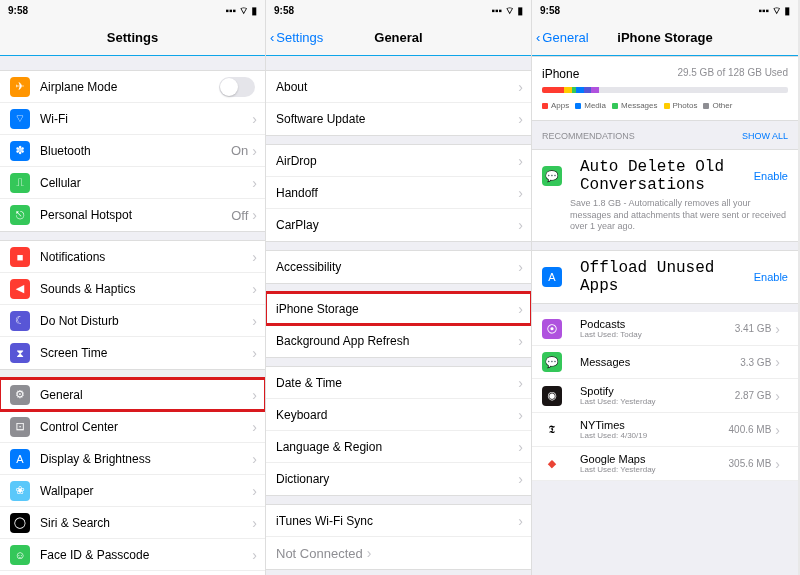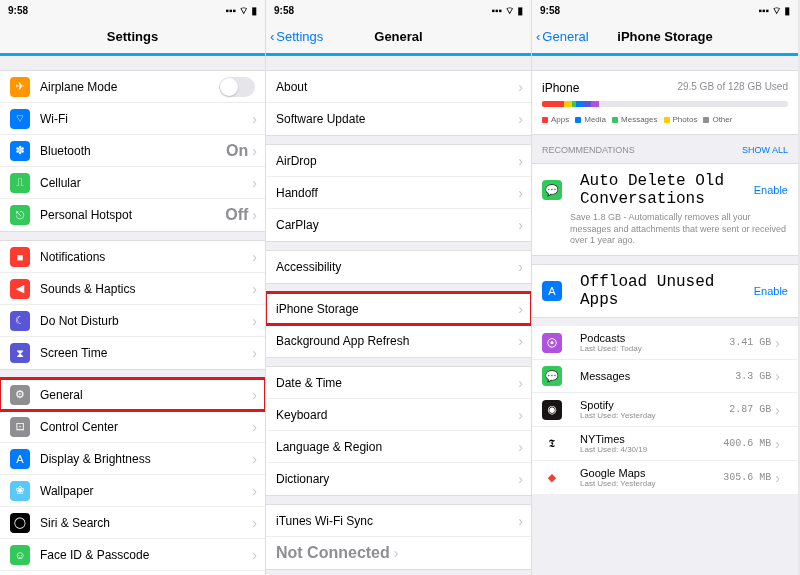--- a/index.html
+++ b/index.html
@@ -2,56 +2,56 @@
 <html><head>
 <meta charset="utf-8">
 <style>
 * { margin: 0; padding: 0; box-sizing: border-box; }
 body { font-family: -apple-system, "Helvetica Neue", Arial, sans-serif; background: #e8e8e8; width: 800px; height: 575px; overflow: hidden; font-size: 12px; }
 .container { display: flex; width: 800px; height: 575px; }
 .screen { width: 266px; background: #f2f2f2; display: flex; flex-direction: column; border-right: 1px solid #ddd; position: relative; overflow: hidden; }
 .screen:last-child { border-right: none; }
 .status-bar { height: 20px; display: flex; justify-content: space-between; align-items: center; padding: 0 8px; font-size: 10px; font-weight: 600; background: #f7f7f7; }
 .status-right { display: flex; gap: 3px; align-items: center; }
-.nav-bar { height: 36px; display: flex; align-items: center; background: #f7f7f7; border-bottom: 3px solid #0ea5e9; position: relative; }
+.nav-bar { height: 36px; display: flex; align-items: center; background: #f7f7f7; border-bottom: 1px solid #0ea5e9; position: relative; }
 .nav-title { position: absolute; left: 0; right: 0; text-align: center; font-weight: 600; font-size: 13px; pointer-events: none; }
 .nav-back { color: #007aff; font-size: 13px; padding-left: 4px; display: flex; align-items: center; gap: 2px; z-index: 1; }
 .content { flex: 1; overflow-y: auto; background: #efeff4; }
 .group { background: #fff; margin-top: 8px; border-top: 1px solid #ddd; border-bottom: 1px solid #ddd; }
 .group:first-child { margin-top: 14px; }
 .row { display: flex; align-items: center; min-height: 32px; padding-left: 10px; border-bottom: 1px solid #eee; position: relative; }
 .row:last-child { border-bottom: none; }
 .row-icon { width: 20px; height: 20px; border-radius: 4px; margin-right: 10px; display: flex; align-items: center; justify-content: center; font-size: 11px; color: #fff; flex-shrink: 0; }
 .row-label { flex: 1; font-size: 12px; }
-.row-value { color: #8e8e93; font-size: 16px; margin-right: 4px; font-weight: bold; }
+.row-value { color: #8e8e93; font-size: 13px; margin-right: 4px; }
 .row-chevron { color: #c7c7cc; font-size: 14px; margin-right: 8px; }
 .highlight { border: 3px solid #d9191e; position: absolute; pointer-events: none; z-index: 10; }
 .toggle { width: 36px; height: 20px; background: #e5e5ea; border-radius: 10px; margin-right: 10px; position: relative; }
 .toggle::after { content: ""; width: 18px; height: 18px; background: #fff; border-radius: 50%; position: absolute; top: 1px; left: 1px; box-shadow: 0 1px 2px rgba(0,0,0,.2); }
 .section-header { font-size: 9px; color: #8e8e93; padding: 10px 10px 8px; text-transform: uppercase; display: flex; justify-content: space-between; }
 .section-header .link { color: #007aff; text-transform: none; }
-.storage-block { background: #fff; padding: 10px; border-top: 1px solid #ddd; border-bottom: 1px solid #ddd; margin-top: 14px; }
+.storage-block { background: #fff; padding: 10px; border-top: 1px solid #ddd; border-bottom: 1px solid #ddd; }
 .storage-head { display: flex; justify-content: space-between; font-size: 12px; margin-bottom: 6px; }
 .storage-head .used { color: #8e8e93; font-size: 10px; }
 .bar { height: 6px; background: #e5e5ea; border-radius: 2px; overflow: hidden; display: flex; margin-bottom: 8px; }
 .bar-seg { height: 100%; }
 .legend { display: flex; flex-wrap: wrap; gap: 6px; font-size: 8px; color: #666; }
 .legend-item { display: flex; align-items: center; gap: 3px; }
 .legend-sw { width: 6px; height: 6px; border-radius: 1px; }
 .rec-card { background: #fff; border-top: 1px solid #ddd; border-bottom: 1px solid #ddd; padding: 8px 10px; margin-bottom: 8px; }
 .rec-head { display: flex; align-items: center; gap: 8px; }
 .rec-head .title { flex: 1; font-size: 16px; font-family: Liberation Mono, monospace; }
 .rec-head .enable { color: #007aff; font-size: 11px; }
 .rec-desc { font-size: 9px; color: #8e8e93; margin-top: 4px; padding-left: 28px; line-height: 1.3; }
 .app-row { display: flex; align-items: center; padding: 6px 10px; border-bottom: 1px solid #eee; background: #fff; }
 .app-row:first-child { border-top: 1px solid #ddd; }
 .app-info { flex: 1; margin-left: 8px; }
 .app-name { font-size: 11px; }
 .app-last { font-size: 8px; color: #8e8e93; }
-.app-size { font-size: 10px; color: #8e8e93; margin-right: 4px; font-family: Liberation Mono, monospace; }
+.app-size { font-size: 10px; color: #8e8e93; margin-right: 4px; }
 </style>
 </head>
 <body>
 
 <div class="container">
 
   <div class="screen">
     <div class="status-bar">
       <span>9:58</span>
       <span class="status-right">

